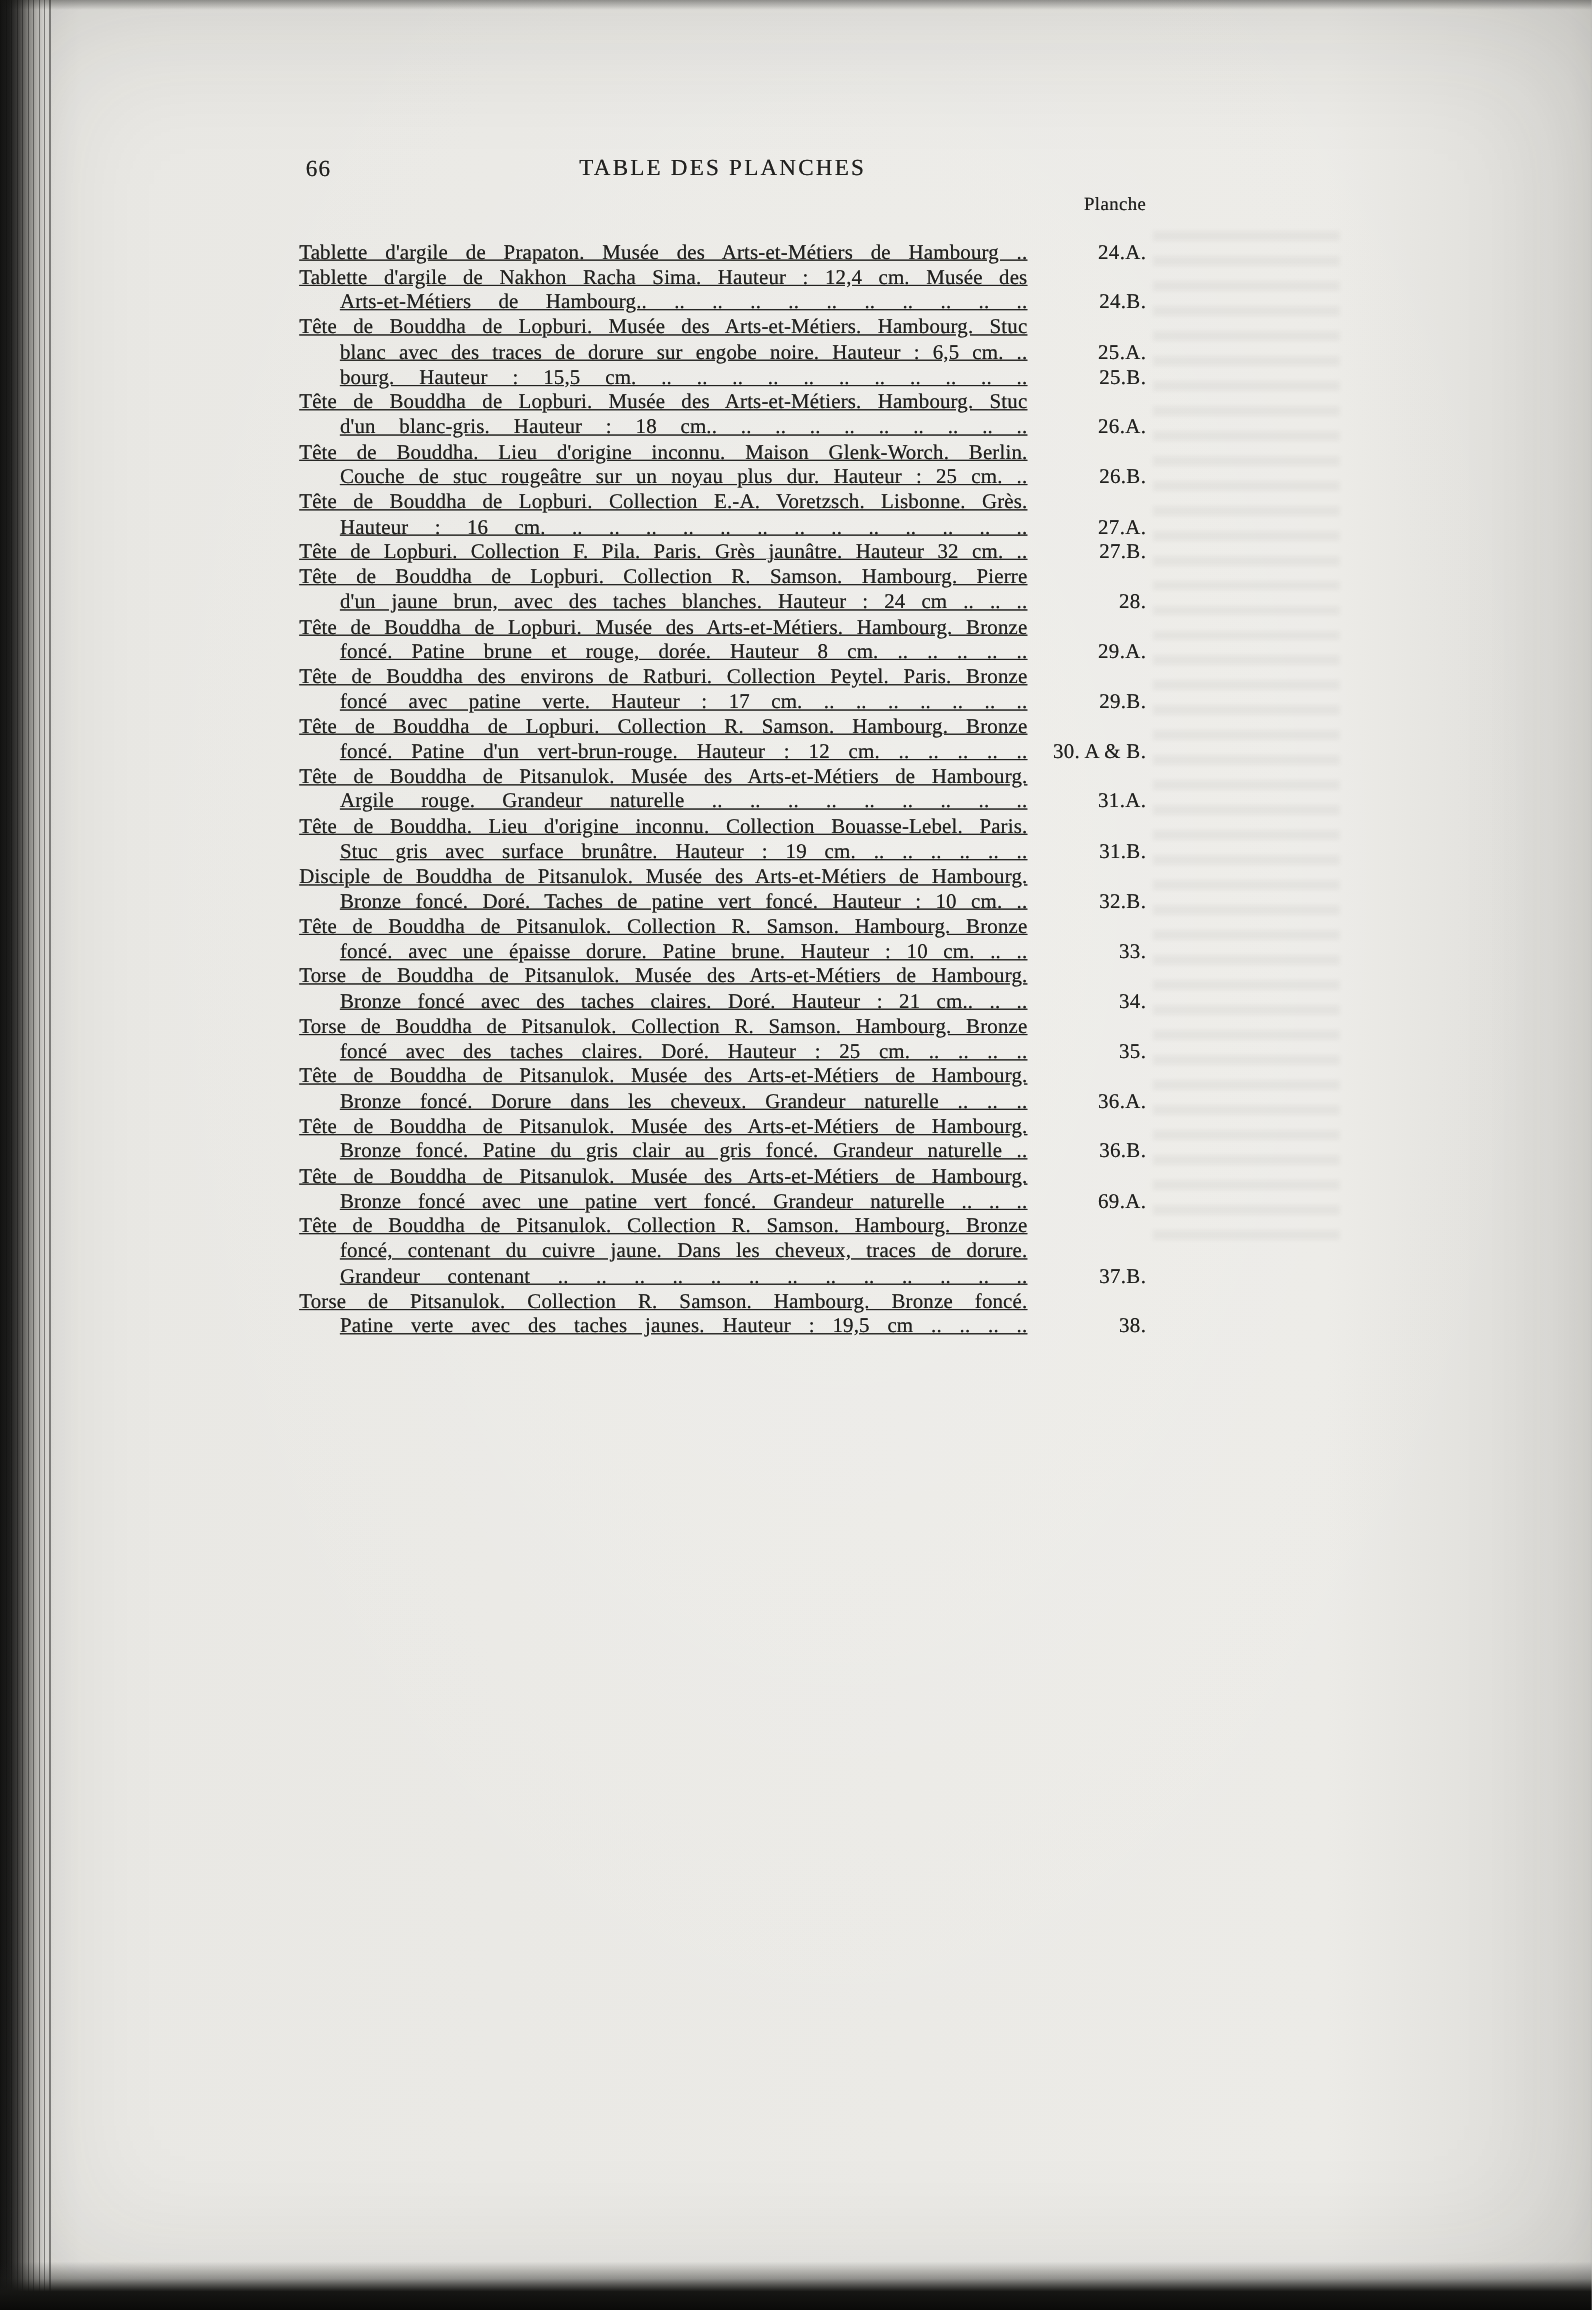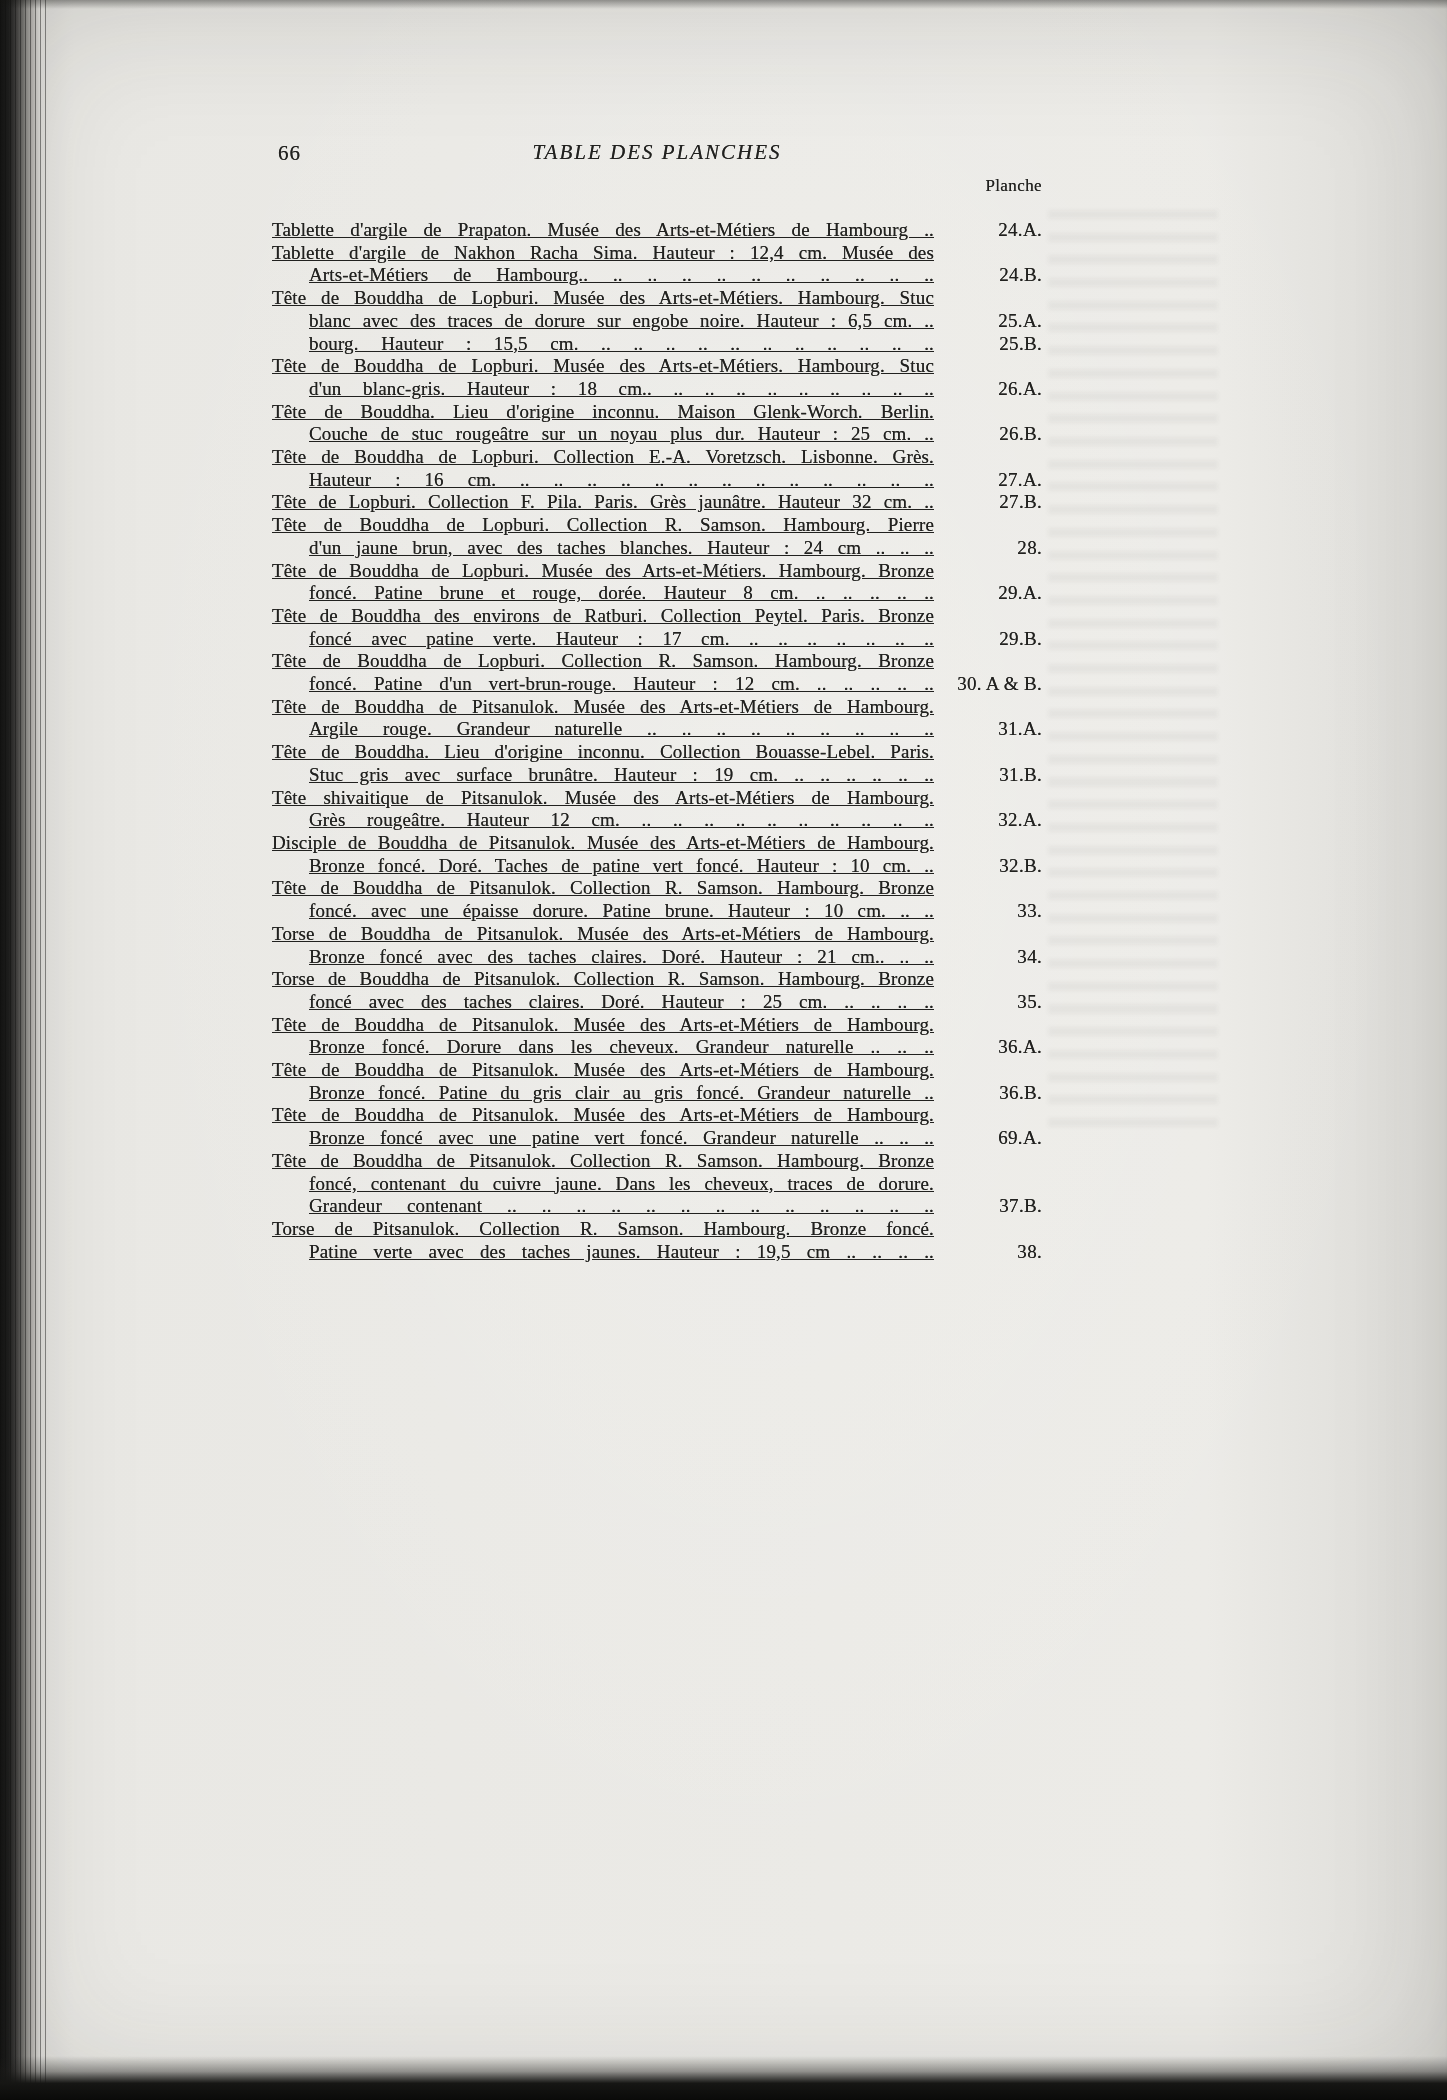--- a/index.html
+++ b/index.html
@@ -47,21 +47,21 @@
   }
   .page-content{position:absolute;inset:0;}
   .page-content *{text-shadow:0 0 0.6px rgba(28,28,24,0.75);}
 
   .page-num{
     position:absolute;left:278px;top:141px;
     font-size:21px;letter-spacing:1px;
   }
   .title{
     position:absolute;left:272px;top:140px;width:770px;
-    text-align:center;font-size:21px;letter-spacing:2px;font-style:italic;
+    text-align:center;font-size:21px;letter-spacing:2px;
   }
   .col-header{
     position:absolute;left:272px;top:176px;width:770px;
     text-align:right;font-size:17px;letter-spacing:.4px;font-family:Liberation Serif, serif;
   }
   .entries{
     position:absolute;left:272px;top:219px;width:770px;
     font-size:19px;line-height:22.7px;letter-spacing:.15px;
   }
   .entry{position:relative;}
@@ -197,27 +197,20 @@
   </div>
 
   <div class="entry">
     <div class="entry-text">
             <div class="line first">Tête de Bouddha. Lieu d'origine inconnu. Collection Bouasse-Lebel. Paris.</div>
             <div class="line cont">Stuc gris avec surface brunâtre. Hauteur : 19 cm. .. .. .. .. .. ..</div>
           </div>
     <div class="plate-num">31.B.</div>
   </div>
 
-  <div class="entry">
-    <div class="entry-text">
-            <div class="line first">Tête shivaitique de Pitsanulok. Musée des Arts-et-Métiers de Hambourg.</div>
-            <div class="line cont">Grès rougeâtre. Hauteur 12 cm. .. .. .. .. .. .. .. .. .. ..</div>
-          </div>
-    <div class="plate-num">32.A.</div>
-  </div>
 
   <div class="entry">
     <div class="entry-text">
             <div class="line first">Disciple de Bouddha de Pitsanulok. Musée des Arts-et-Métiers de Hambourg.</div>
             <div class="line cont">Bronze foncé. Doré. Taches de patine vert foncé. Hauteur : 10 cm. ..</div>
           </div>
     <div class="plate-num">32.B.</div>
   </div>
 
   <div class="entry">

